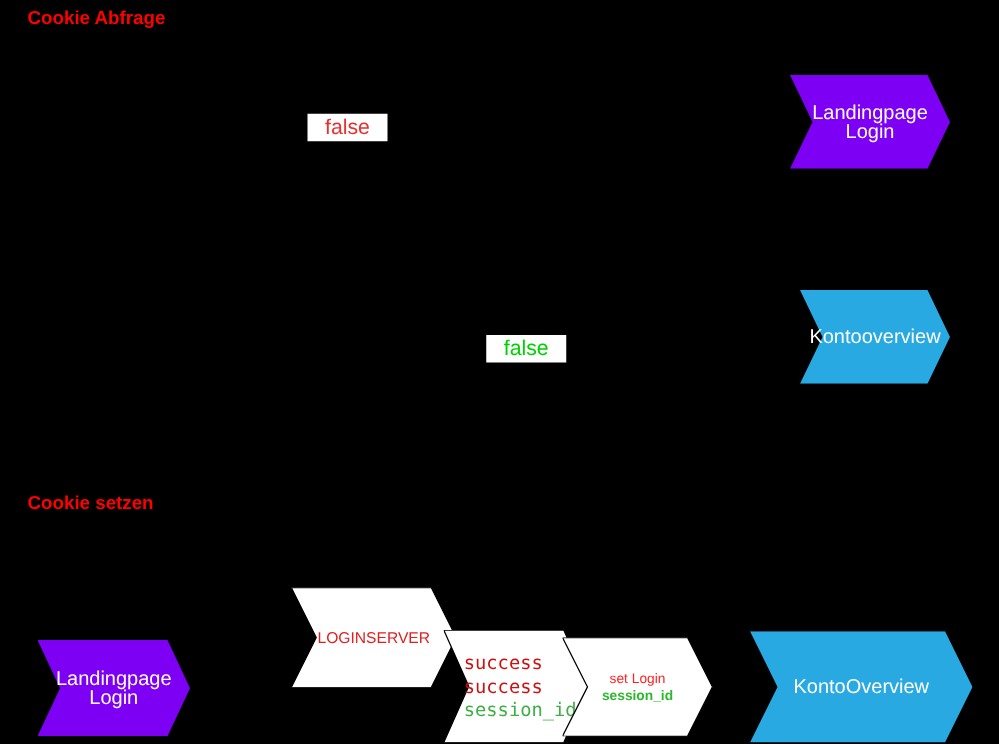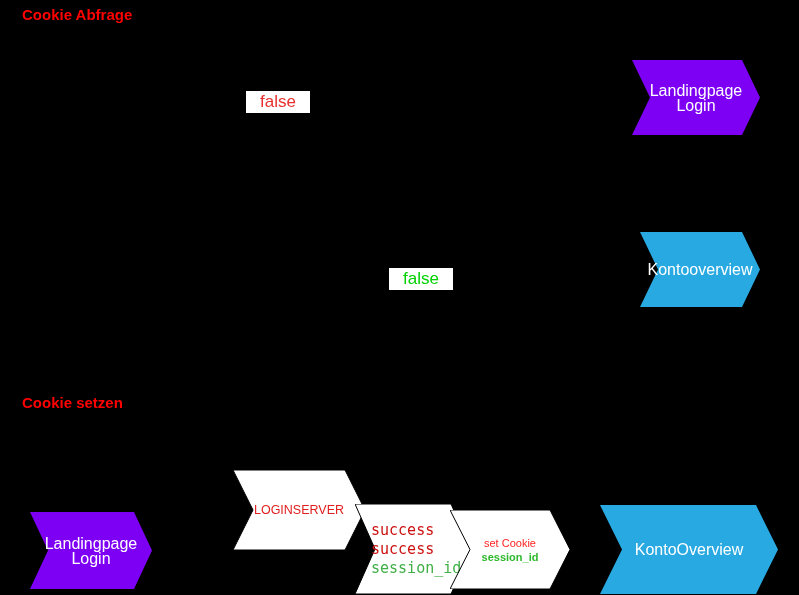--- a/index.html
+++ b/index.html
@@ -105,21 +105,21 @@
       <span class="success-line">success</span>
       <span class="success-line green">session_id</span>
     </div>
   </div>
 
   <div class="shape" id="shape-cookie">
     <svg width="120" height="79" viewBox="0 0 120 79">
       <polygon points="0,0 100,0 120,39.5 100,79 0,79 20,39.5" stroke="#000000" stroke-width="1" fill="#ffffff"></polygon>
     </svg>
     <div class="label">
-      <span class="cookie-title">set Cookie</span>
+      <span class="cookie-title">set Login</span>
       <span class="cookie-sub">session_id</span>
     </div>
   </div>
 
   <div class="shape" id="shape-ko-bottom">
     <svg width="178" height="89" viewBox="0 0 178 89">
       <polygon points="0,0 156,0 178,44.5 156,89 0,89 22,44.5" fill="#29a9e2"></polygon>
     </svg>
     <div class="label">
       <span class="node-text">KontoOverview</span>

